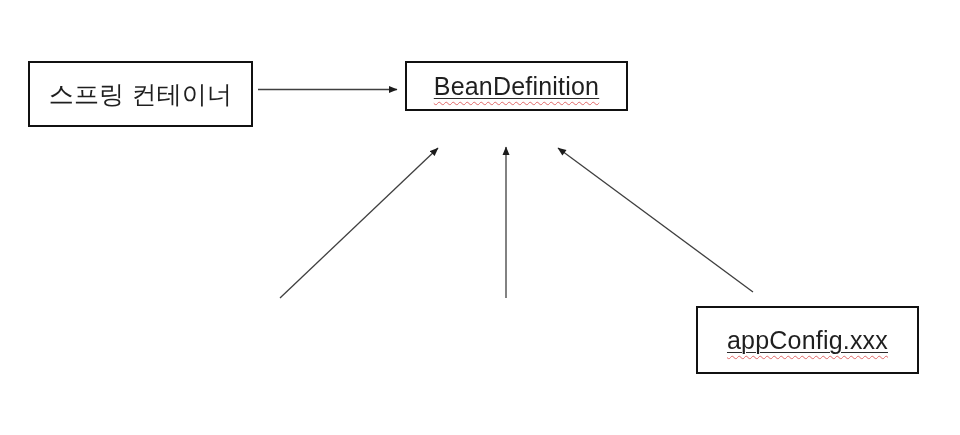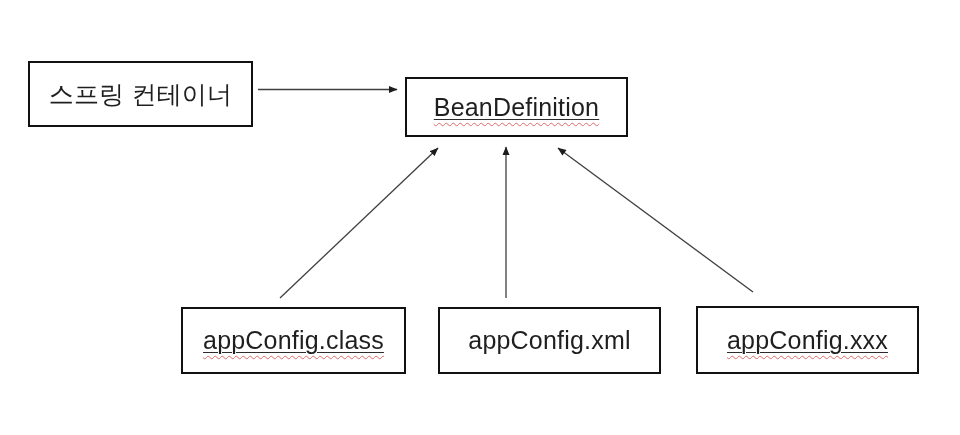--- a/index.html
+++ b/index.html
@@ -31,21 +31,21 @@
     align-items: center;
     justify-content: center;
   }
   .node .label {
     font-size: 25px;
     color: var(--text, #1f1f1f);
     letter-spacing: 0.2px;
     white-space: nowrap;
   }
   .n-spring  { left: 28px;  top: 61px;  width: 225px; height: 66px; }
-  .n-beandef { left: 405px; top: 77px;  width: 223px; height: 60px; }
+  .n-beandef { left: 405px; top: 61px;  width: 223px; height: 50px; }
   .n-class   { left: 181px; top: 307px; width: 225px; height: 67px; }
   .n-xml     { left: 438px; top: 307px; width: 223px; height: 67px; }
   .n-xxx     { left: 696px; top: 306px; width: 223px; height: 68px; }
 
   
   .wavy {
     text-decoration: underline wavy var(--squiggle, #e06868);
     text-decoration-thickness: 1px;
     text-underline-offset: 6px;
   }
@@ -73,25 +73,19 @@
   </svg>
 
   <div class="node n-spring">
     <span class="label">스프링 컨테이너</span>
   </div>
 
   <div class="node n-beandef">
     <span class="label wavy"><span class="solidline">BeanDefinition</span></span>
   </div>
 
-  <div class="node n-class">
-    <span class="label wavy"><span class="solidline">appConfig.class</span></span>
-  </div>
 
-  <div class="node n-xml">
-    <span class="label">appConfig.xml</span>
-  </div>
 
   <div class="node n-xxx">
     <span class="label wavy"><span class="solidline">appConfig.xxx</span></span>
   </div>
 
 </div>
 
 </body></html>

